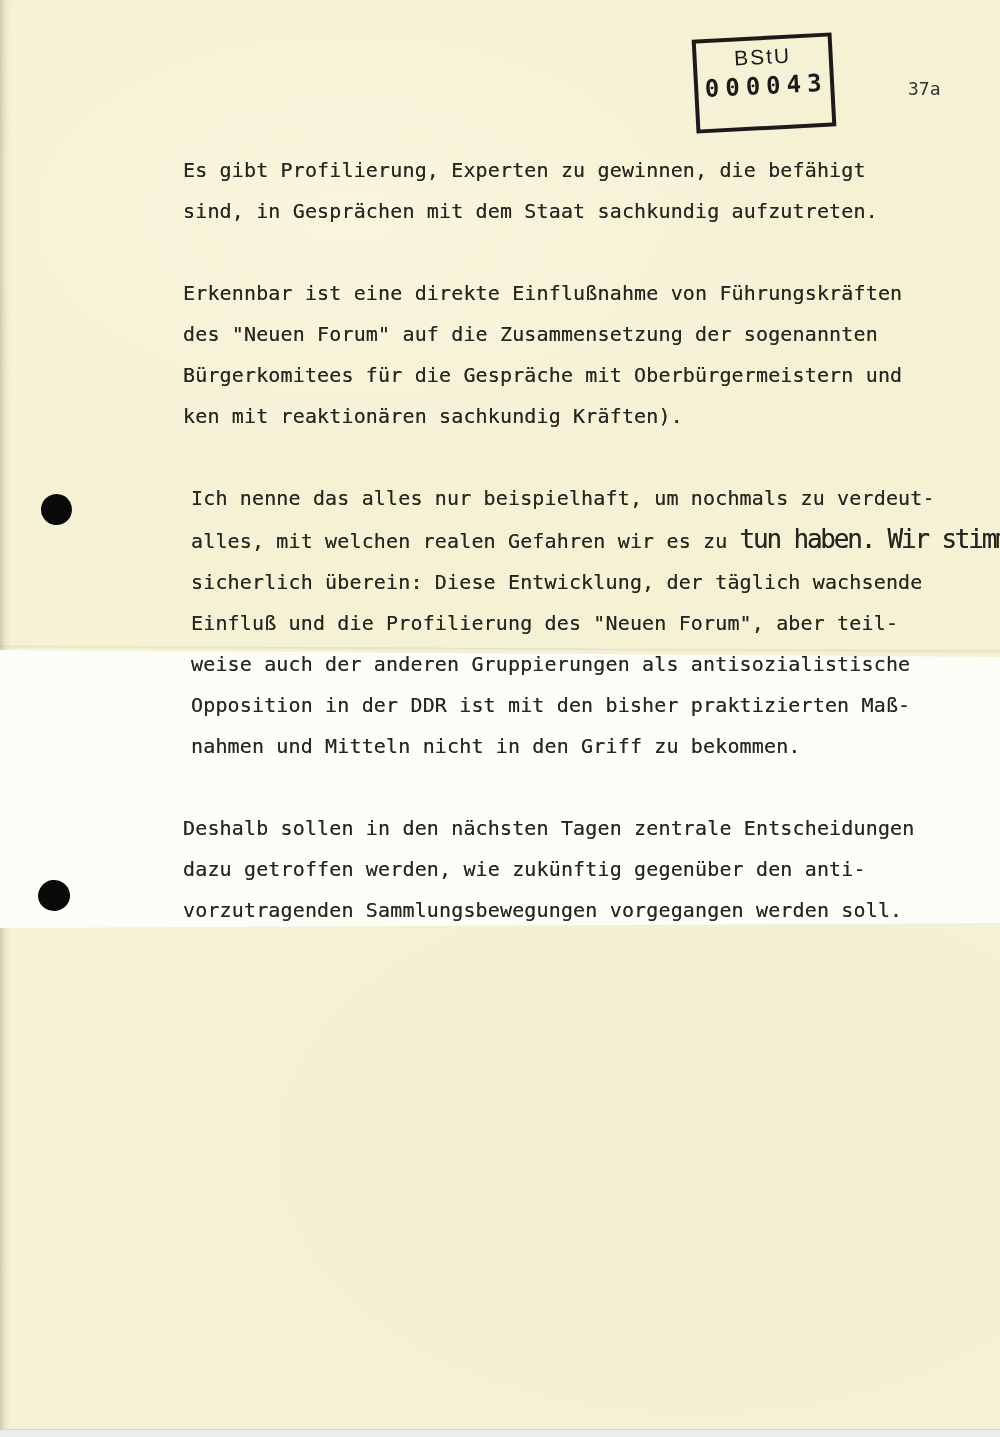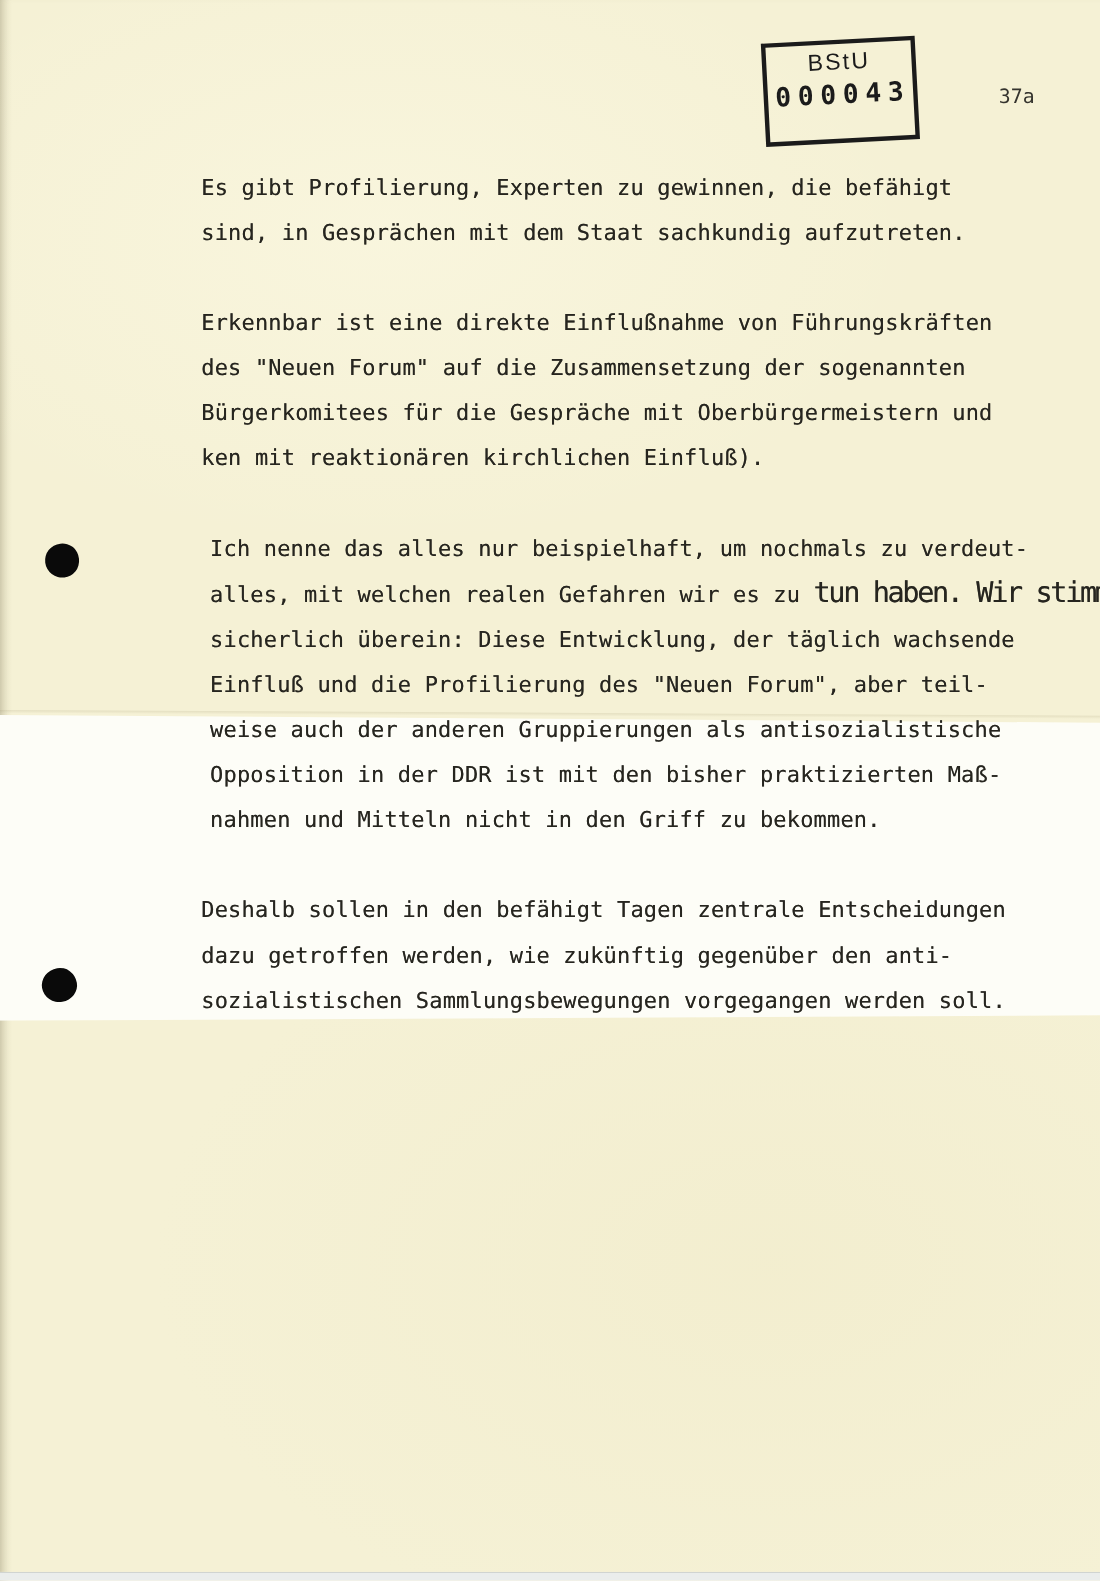--- a/index.html
+++ b/index.html
@@ -122,35 +122,35 @@
 
   <div class="doc-body">
       <div class="paragraph">
         <div class="line"><span>Es gibt Profilierung, Experten zu gewinnen, die befähigt</span></div>
         <div class="line"><span>sind, in Gesprächen mit dem Staat sachkundig aufzutreten.</span></div>
       </div>
       <div class="paragraph">
         <div class="line"><span>Erkennbar ist eine direkte Einflußnahme von Führungskräften</span></div>
         <div class="line"><span>des "Neuen Forum" auf die Zusammensetzung der sogenannten</span></div>
         <div class="line"><span>Bürgerkomitees für die Gespräche mit Oberbürgermeistern und</span></div>
-        <div class="line"><span>ken mit reaktionären kirchlichen Einfluß).</span></div>
+        <div class="line"><span>ken mit reaktionären sachkundig Kräften).</span></div>
       </div>
       <div class="paragraph indent-1">
         <div class="line"><span>Ich nenne das alles nur beispielhaft, um nochmals zu verdeut-</span></div>
         <div class="line"><span>alles, mit welchen realen Gefahren wir es zu </span><span class="condensed">tun haben. Wir stimmen</span></div>
         <div class="line"><span>sicherlich überein: Diese Entwicklung, der täglich wachsende</span></div>
         <div class="line"><span>Einfluß und die Profilierung des "Neuen Forum", aber teil-</span></div>
         <div class="line"><span>weise auch der anderen Gruppierungen als antisozialistische</span></div>
         <div class="line"><span>Opposition in der DDR ist mit den bisher praktizierten Maß-</span></div>
         <div class="line"><span>nahmen und Mitteln nicht in den Griff zu bekommen.</span></div>
       </div>
       <div class="paragraph">
-        <div class="line"><span>Deshalb sollen in den befähigt Tagen zentrale Entscheidungen</span></div>
+        <div class="line"><span>Deshalb sollen in den nächsten Tagen zentrale Entscheidungen</span></div>
         <div class="line"><span>dazu getroffen werden, wie zukünftig gegenüber den anti-</span></div>
-        <div class="line"><span>sozialistischen Sammlungsbewegungen vorgegangen werden soll.</span></div>
+        <div class="line"><span>vorzutragenden Sammlungsbewegungen vorgegangen werden soll.</span></div>
       </div>
     </div>
 
   <div class="hole hole-top"></div>
   <div class="hole hole-bottom"></div>
 
   <div class="scan-edge"></div>
 </div>
 
 </body></html>

